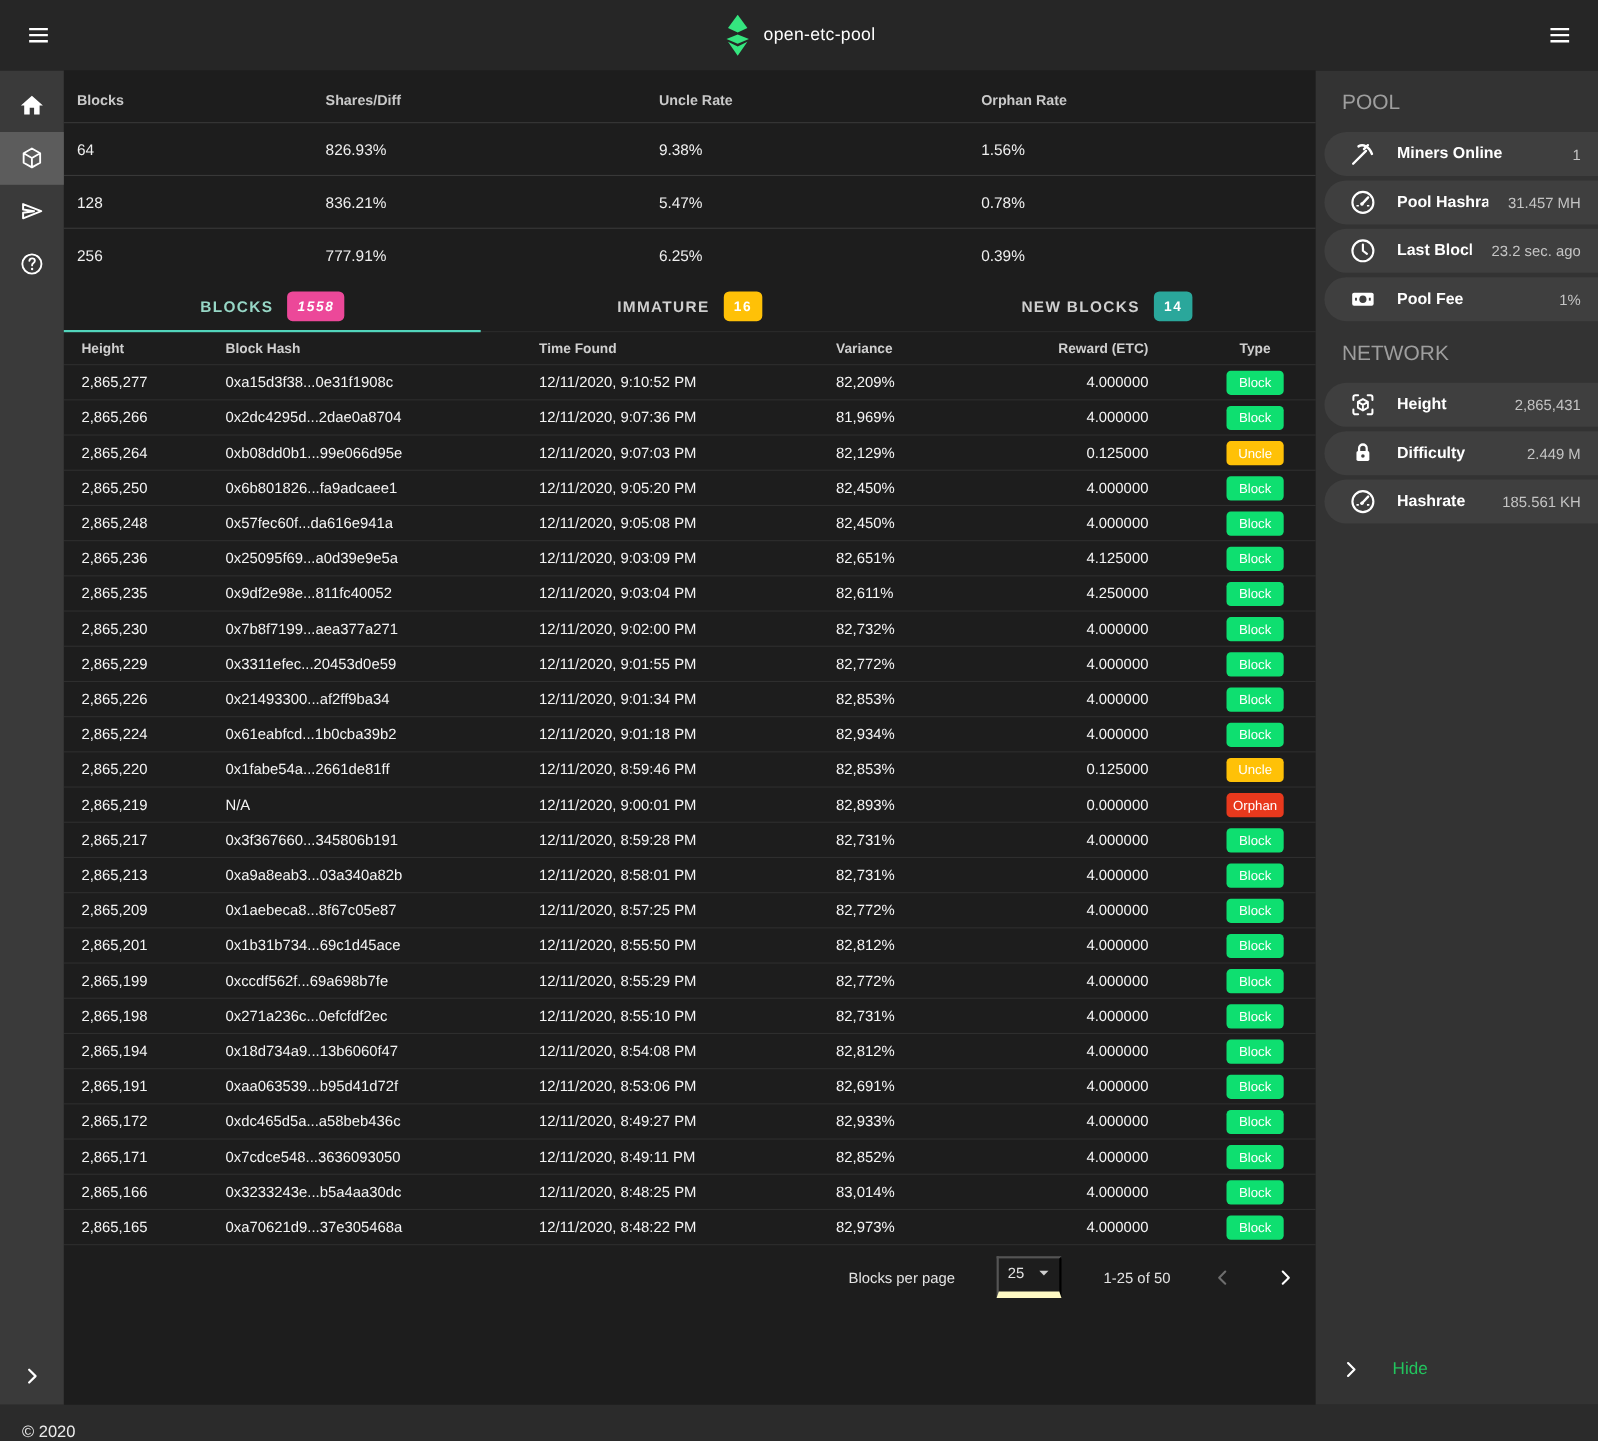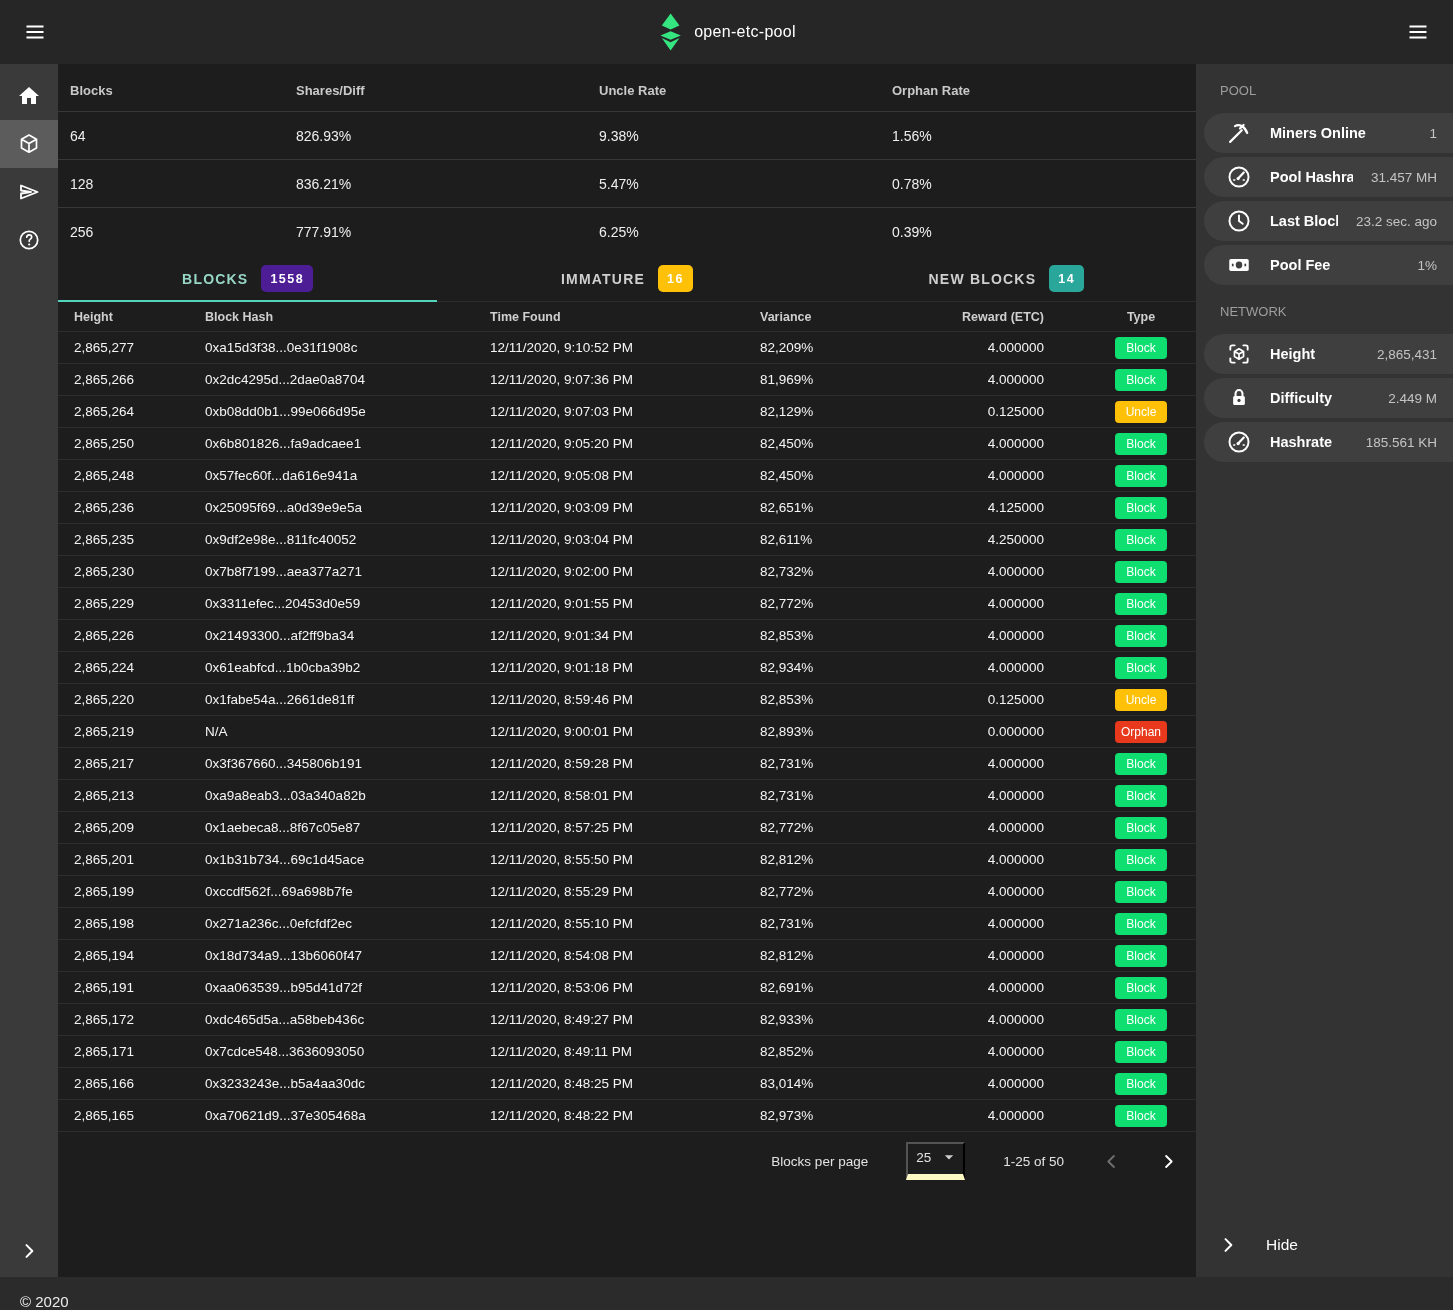--- a/index.html
+++ b/index.html
@@ -47,21 +47,21 @@
   .tabs { display: flex; height: 46px; flex: none; border-bottom: 1px solid #2c2c2c; }
   .tab { flex: 1; display: flex; align-items: center; justify-content: center; gap: 13px; position: relative; background: none; border: none; cursor: pointer; }
   .tab-label { font-size: 14px; font-weight: bold; letter-spacing: 1.2px; color: #cfcfcf; font-family: "Liberation Sans", sans-serif; }
   .tab.active .tab-label { color: #97d7c6; }
   .tab.active::after { content: ""; position: absolute; left: 0; right: 0; bottom: -1px; height: 2px; background: #52d5bc; }
   .tab-badge {
     min-width: 30px; height: 27px; padding: 0 9px; border-radius: 5px;
     display: flex; align-items: center; justify-content: center;
     color: #fff; font-size: 12.5px; font-weight: bold; letter-spacing: 1.5px;
   }
-  .tab-badge.green { background: #4c1d95; }
+  .tab-badge.green { background: #ec4899; font-style: italic; }
   .tab-badge.amber { background: #ffc107; }
   .tab-badge.teal  { background: #2aa79b; }
 
   
   .thead, .trow {
     display: grid; grid-template-columns: 131px 285px 270px 180px 120px 1fr;
     align-items: center; padding-left: 16px;
   }
   .thead { height: 30px; font-size: 12.5px; font-weight: bold; color: #cfcfcf; border-bottom: 1px solid #2e2e2e; }
   .trow { height: 32px; font-size: 13.5px; color: #f5f5f5; border-bottom: 1px solid #2e2e2e; }
@@ -82,35 +82,35 @@
     height: 58px; flex: none; display: flex; align-items: center;
     justify-content: flex-end; gap: 38px; padding-right: 18px;
     color: #e3e3e3; font-size: 13.5px;
   }
   .page-size { display: flex; align-items: center; gap: 8px; border-bottom: 6px solid #fef9c3; padding: 3px 4px 7px 8px; cursor: pointer; background: none; color: #e3e3e3; font-size: 13.5px; }
   .pager-btn { background: none; border: none; cursor: pointer; display: flex; align-items: center; }
   .pager-btn.disabled { cursor: default; }
 
   
   .sidebar { width: 257px; flex: none; background: #333333; position: relative; }
-  .section-title { color: #9e9e9e; font-size: 13px; padding: 19px 24px 11px 24px; }
+  .section-title { color: #9e9e9e; font-size: 19px; padding: 19px 24px 11px 24px; }
   .pill {
     margin: 4px 0 0 8px; height: 40px; background: #3f3f3f;
     border-radius: 22px 0 0 22px;
     display: flex; align-items: center; gap: 18px; padding: 0 16px 0 22px;
   }
   .pill-icon { flex: none; display: flex; }
   .pill-label { flex: 1; min-width: 0; font-size: 14.5px; font-weight: bold; color: #fff; white-space: nowrap; overflow: hidden; }
   .pill-value { font-size: 13.5px; color: #c4c4c4; white-space: nowrap; }
   .hide-row {
     position: absolute; bottom: 0; left: 0; right: 0; height: 64px;
     display: flex; align-items: center; gap: 28px; padding-left: 22px;
     background: none; border: none; cursor: pointer; width: 100%;
   }
-  .hide-label { color: #ffffff; font-size: 15.5px; font-family: "Liberation Sans", sans-serif; }
+  .hide-label { color: #22c55e; font-size: 15.5px; font-family: "Liberation Sans", sans-serif; }
 
   
   .footer { height: 33px; flex: none; background: #2b2b2b; display: flex; align-items: flex-end; padding-left: 20px; font-size: 15px; color: #ececec; }
 
   svg { display: block; }
 </style>
 </head>
 <body>
 
 <svg width="0" height="0" style="position:absolute">

